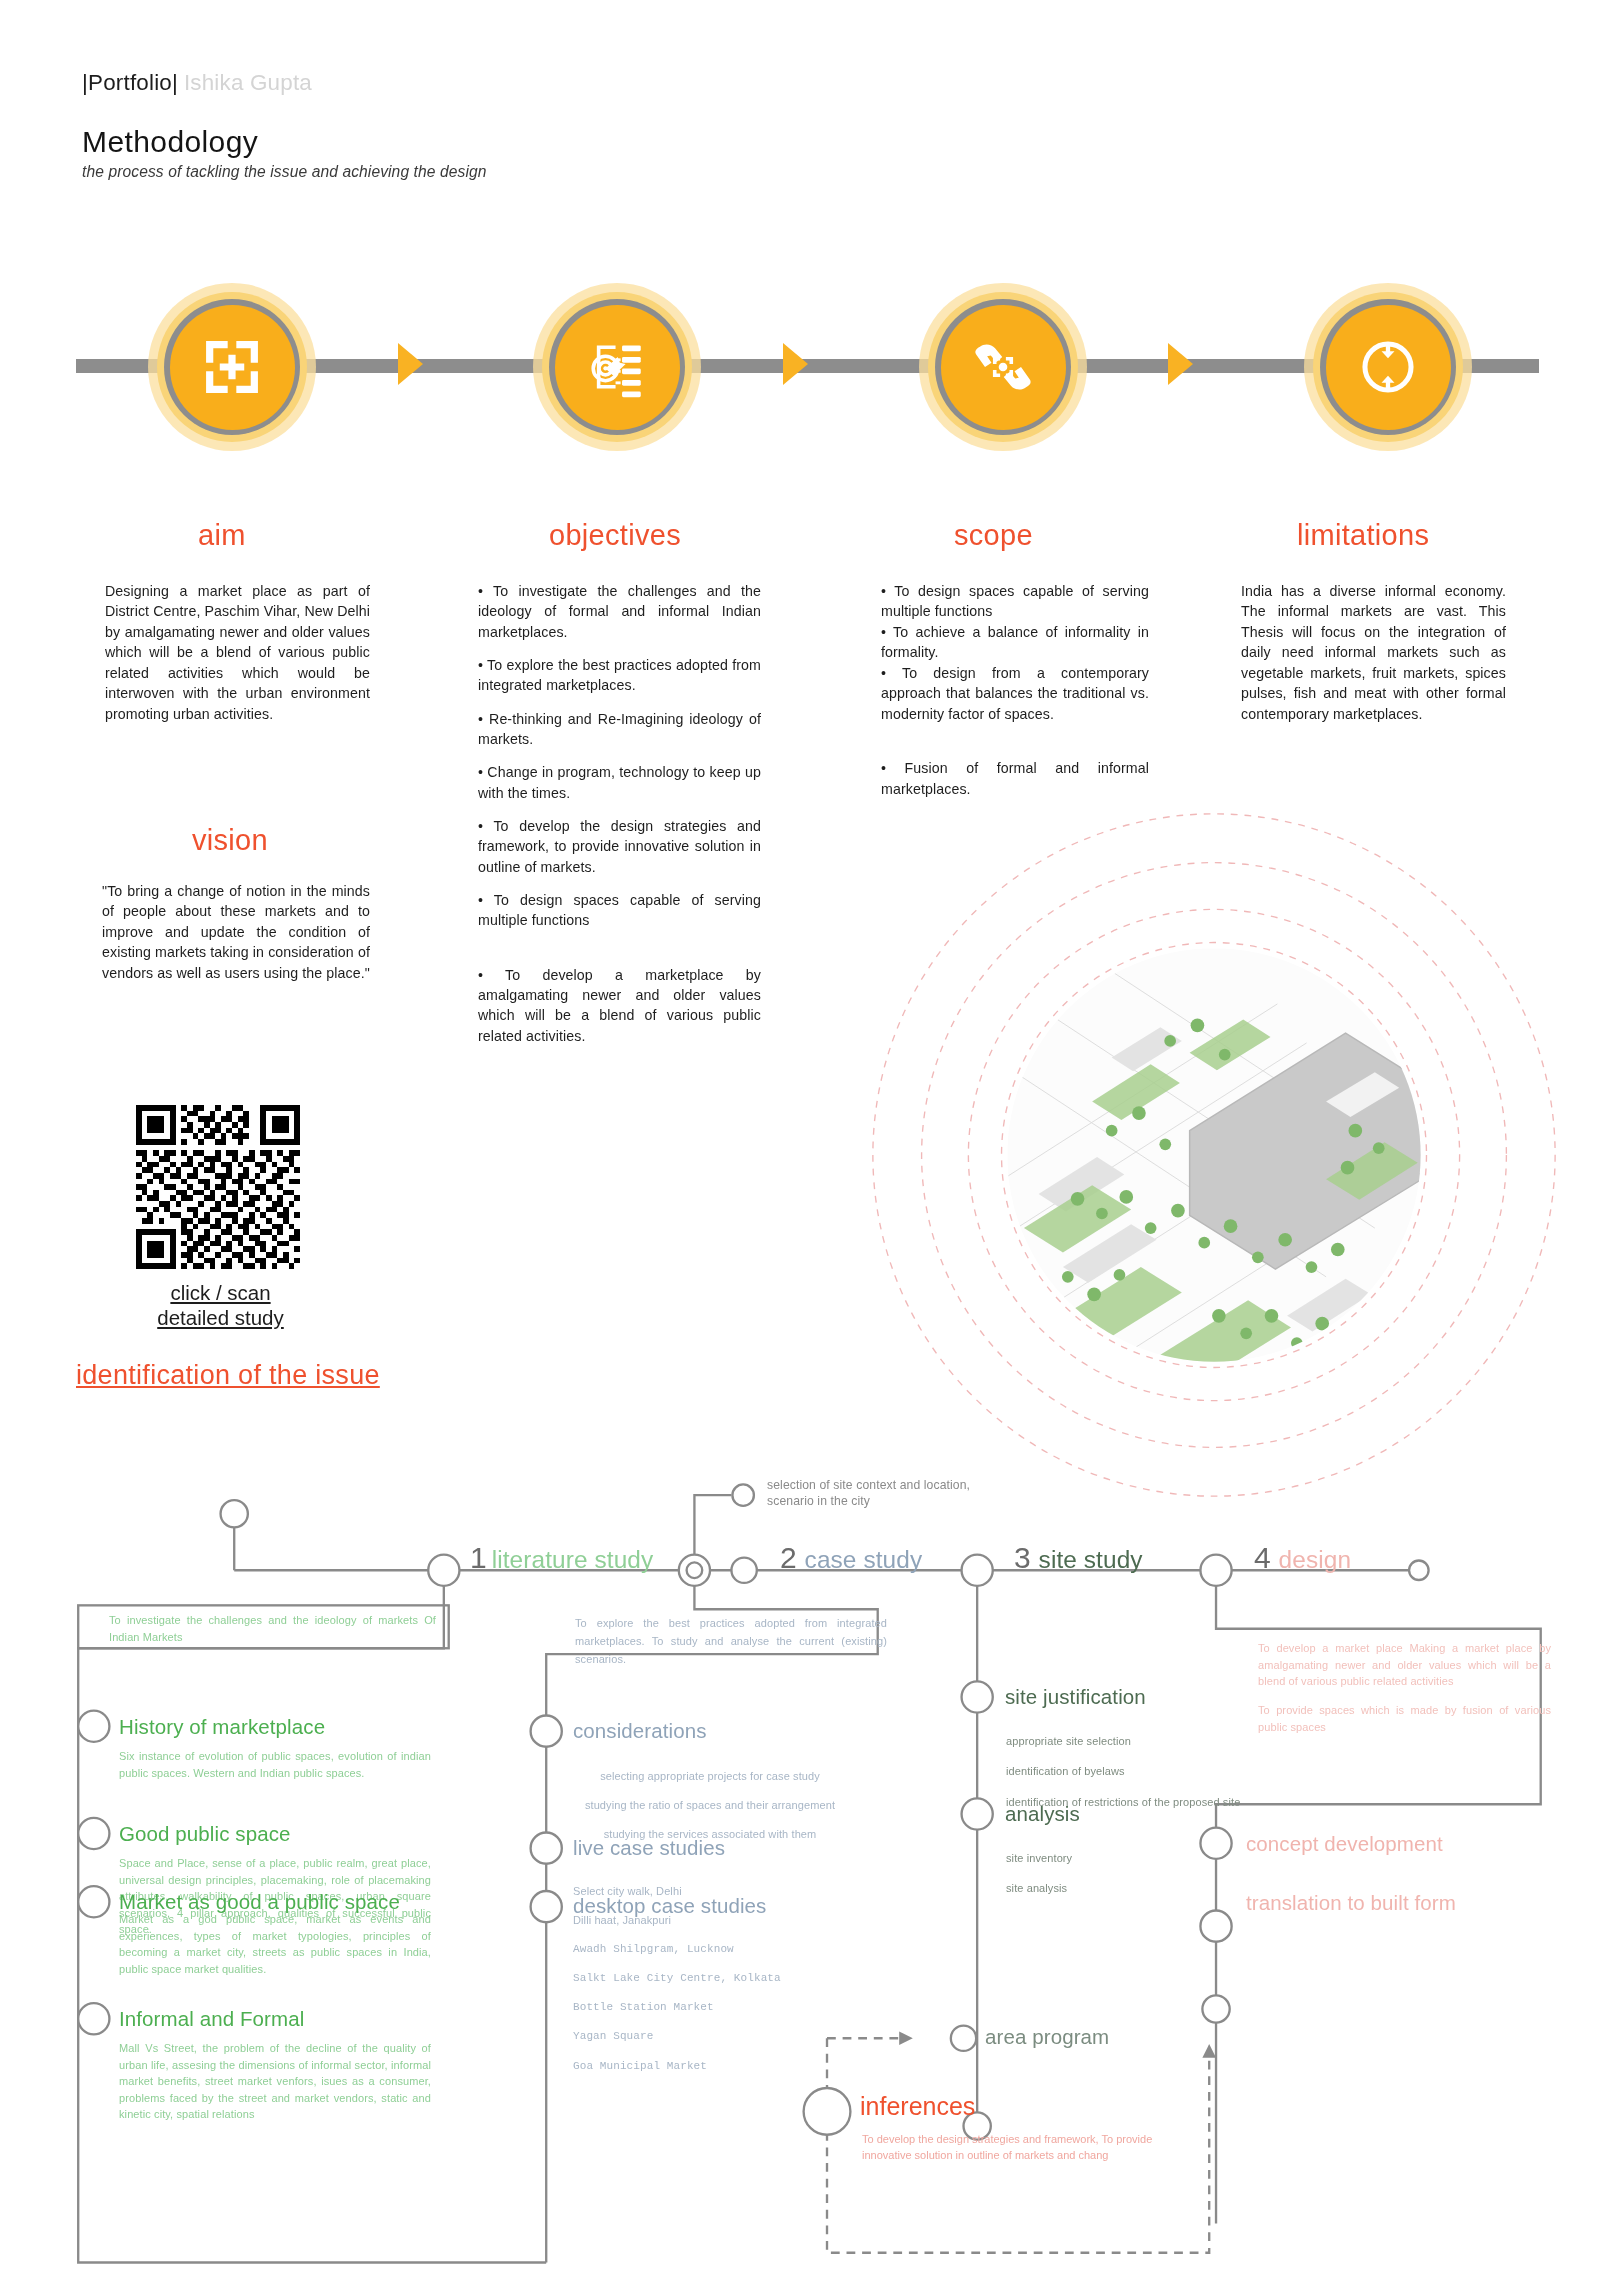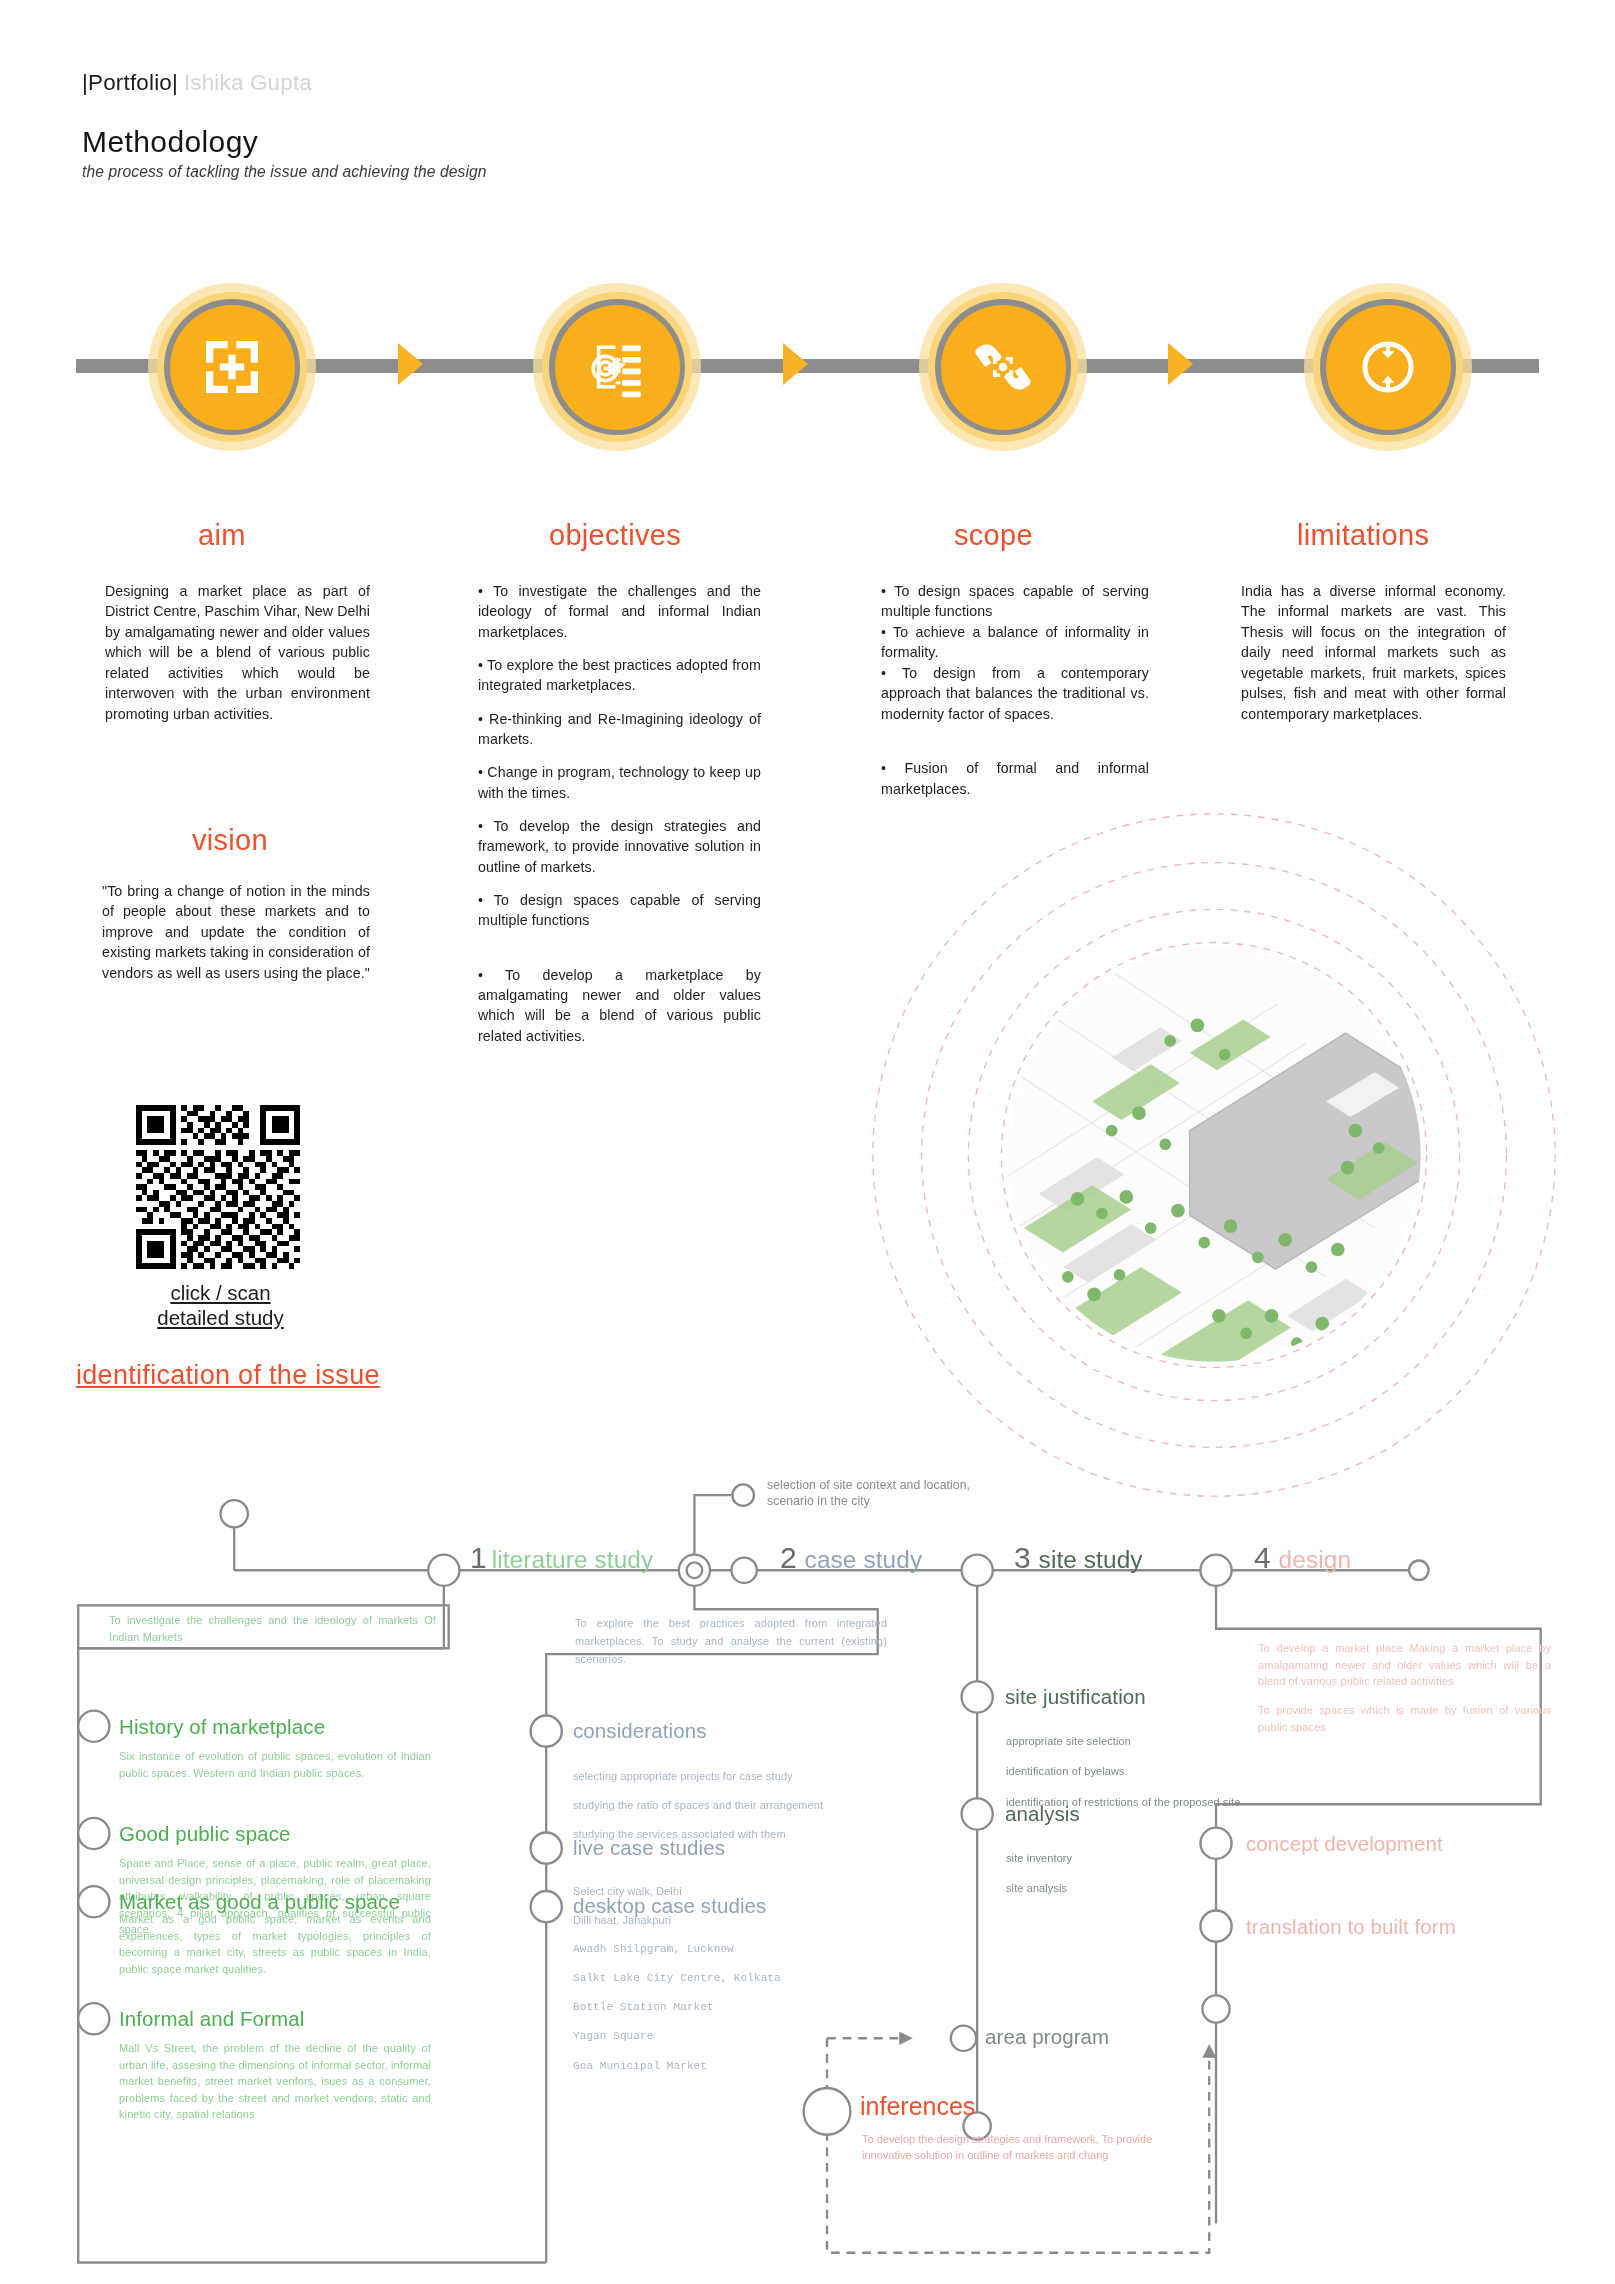--- a/index.html
+++ b/index.html
@@ -577,21 +577,21 @@
     <div class="fl-t g-h" style="left:119px;top:359px;">Good public space</div>
     <div class="fl-t g-b" style="left:119px;top:392px;width:312px;">Space and Place, sense of a place, public realm,  great place, universal design principles, placemaking, role of placemaking attributes, walkability of public spaces, urban square scenarios, 4 pillar approach, qualities of successful public space.</div>
     <div class="fl-t g-h" style="left:119px;top:427px;">Market as good a public space</div>
     <div class="fl-t g-b" style="left:119px;top:448px;width:312px;">Market as a god public space, market as events and experiences, types of market typologies, principles of becoming a market city, streets as public spaces in India, public space market qualities.</div>
     <div class="fl-t g-h" style="left:119px;top:544px;">Informal and Formal</div>
     <div class="fl-t b-b" style="left:575px;top:151px;width:312px;text-align:justify;">To explore the best practices adopted from integrated marketplaces. To study and analyse the current (existing) scenarios.</div>
 
     
     <div class="fl-t g-b" style="left:119px;top:577px;width:312px;">Mall Vs Street, the  problem of the decline of the quality of urban life, assesing the dimensions of informal sector, informal market benefits, street market venfors, isues as a consumer, problems faced by the street and market vendors, static and kinetic city, spatial relations</div>
     <div class="fl-t b-h" style="left:573px;top:256px;">considerations</div>
-    <div class="fl-t b-b" style="left:573px;top:293px;width:322px;" id="cs0">
+    <div class="fl-t b-b" style="left:549px;top:293px;width:322px;text-align:center;" id="cs0">
         <p>selecting appropriate projects for case study</p>
         <p>studying the ratio of spaces and their arrangement</p>
         <p>studying the services associated with them</p>
       </div>
     <div class="fl-t b-h" style="left:573px;top:373px;">live case studies</div>
     <div class="fl-t b-b" style="left:573px;top:408px;width:322px;" id="cs1">
         <p>Select city walk, Delhi</p>
         <p>Dilli haat, Janakpuri</p>
       </div>
     <div class="fl-t b-h" style="left:573px;top:431px;">desktop case studies</div>
@@ -613,21 +613,21 @@
     <div class="fl-t d-h" style="left:1005px;top:339px;">analysis</div>
     <div class="fl-t d-b" style="left:1006px;top:375px;width:244px;" id="ss1">
         <p>site inventory</p>
         <p>site analysis</p>
       </div>
 
     
     <div class="fl-t p-b" style="left:1258px;top:177px;width:293px;">To develop a market place Making a market place by amalgamating newer and older values which will be a blend of various public related activities</div>
     <div class="fl-t p-b" style="left:1258px;top:239px;width:293px;">To provide spaces which is made by fusion of various public spaces</div>
     <div class="fl-t p-h" style="left:1246px;top:369px;">concept development</div>
-    <div class="fl-t p-h" style="left:1246px;top:452px;">translation to built form</div>
+    <div class="fl-t p-h" style="left:1246px;top:428px;">translation to built form</div>
 
     
     <div class="fl-t d-h" style="left:985px;top:562px;color:#7b8c80;">area program</div>
 
     
     <div id="inferences-h" style="left:860px;top:629px;">inferences</div>
     <div id="inferences-b" style="left:862px;top:669px;width:293px;">To develop the design strategies and framework, To provide innovative solution in outline of markets and chang</div>
   </div>
 
 </div>

